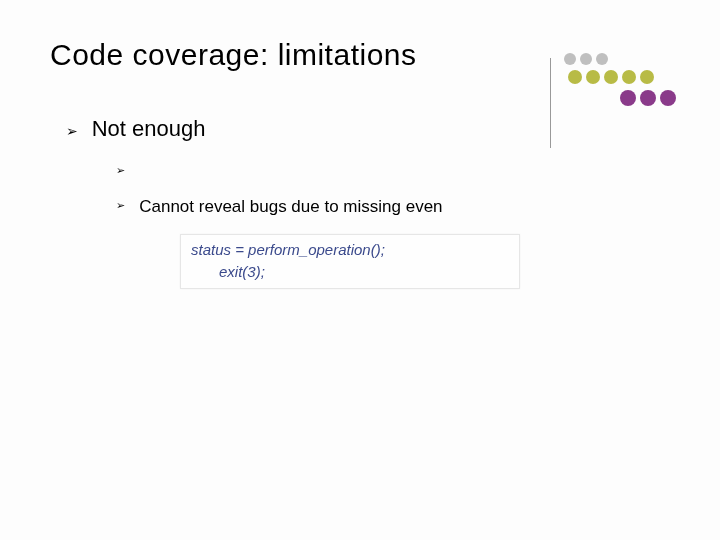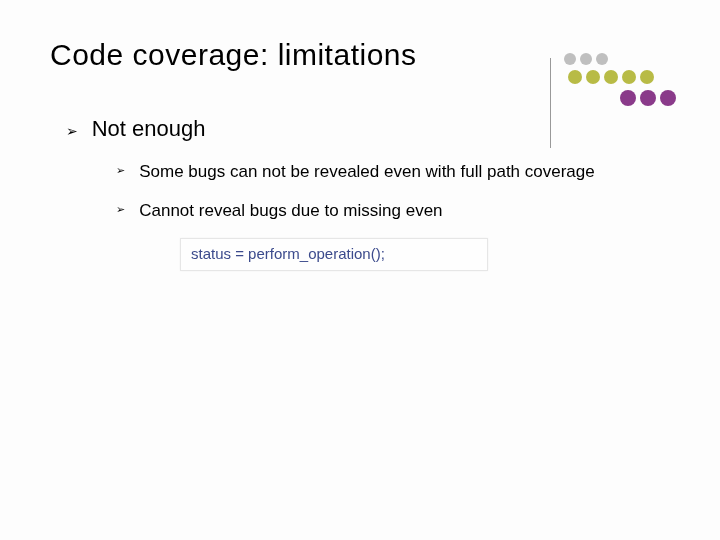--- a/index.html
+++ b/index.html
@@ -79,26 +79,27 @@
     font-size: 17px;
     font-family: "Comic Sans MS", cursive, sans-serif;
     line-height: 1.45;
   }
   .code-block {
     margin-left: 130px;
     margin-top: 14px;
     background: #fefefe;
     border: 1px solid #e6e6e6;
     padding: 4px 10px 6px 10px;
-    width: 308px;
+    width: 340px;
     font-family: Verdana, Arial, sans-serif;
     font-size: 15px;
     color: #3b4a8c;
     line-height: 1.45;
     box-shadow: 0 0 2px rgba(0,0,0,0.05);
+    font-style: italic;
   }
   .code-block .line { white-space: pre; }
   .code-block .indent { margin-left: 28px; }
 </style>
 </head>
 <body>
 
 <div class="slide">
 
   <h1 class="title">Code coverage: limitations</h1>
@@ -120,27 +121,27 @@
 
   <div class="content">
 
     <div class="lvl1">
       <span class="marker">➢</span>
       <span class="text">Not enough</span>
     </div>
 
     <div class="lvl2">
       <span class="marker">➢</span>
-      <span class="text">Some bugs can not be revealed even with full path coverage</span>
     </div>
 
     <div class="lvl2">
       <span class="marker">➢</span>
       <span class="text">Cannot reveal bugs due to missing even</span>
     </div>
 
     <div class="code-block">
       <div class="line">status = perform_operation();</div>
+      <div class="line indent">exit(3);</div>
     </div>
 
   </div>
 
 </div>
 
 </body></html>

